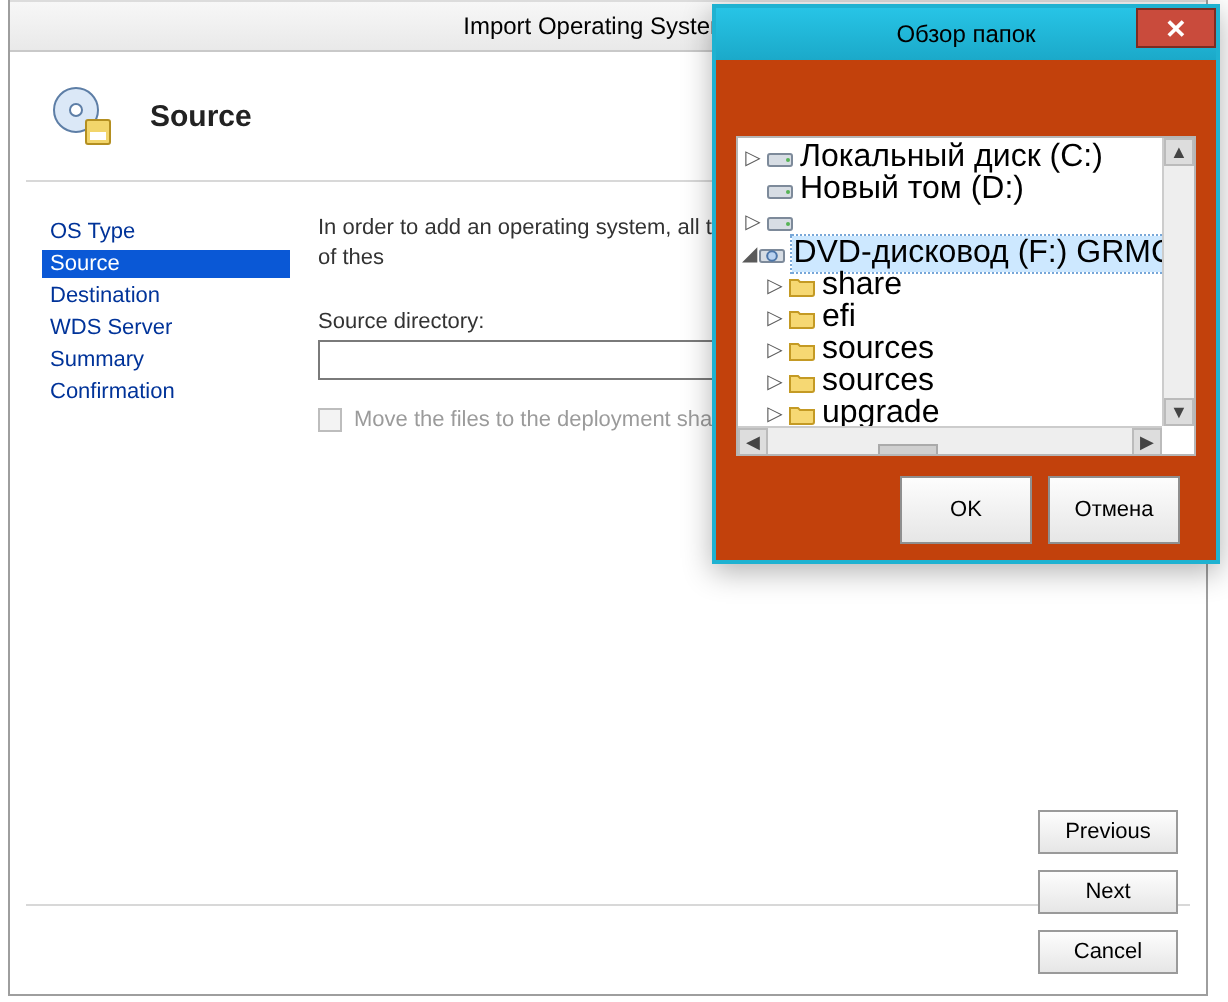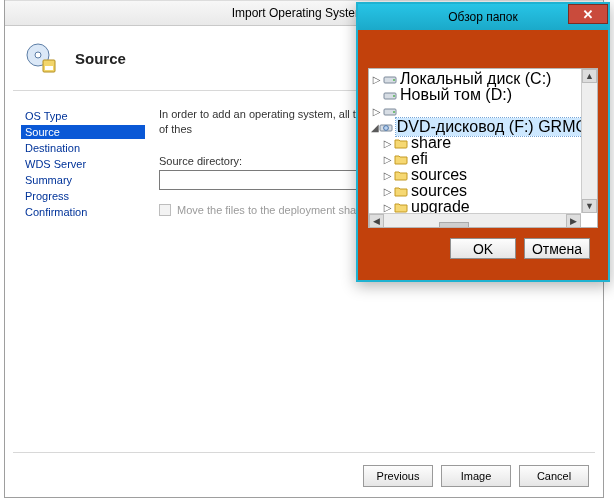--- a/index.html
+++ b/index.html
@@ -19,21 +19,21 @@
   .step { padding: 1px 4px; margin-bottom: 2px; color: #003399; cursor: default; }
   .step.selected { background: #0a58d6; color: #fff; }
 
   .content { flex:1; padding: 16px 14px 0 14px; color:#333; }
   .content .desc { margin-bottom: 18px; line-height: 1.35; }
   .field-label { margin-bottom: 3px; }
   .dir-input { width: 100%; height: 20px; border: 1px solid #7a7a7a; padding: 2px 4px; font-size: 11px; background:#fff; }
   .move-row { margin-top: 14px; color: #9b9b9b; display:flex; align-items:center; gap:6px; }
   .chk { width:12px; height:12px; border:1px solid #bdbdbd; background:#f3f3f3; }
 
-  .wizard-footer { position:absolute; bottom: 10px; right: 14px; display:flex; gap:8px; }
+  .wizard-footer { position:absolute; bottom: 10px; right: 14px; display:flex; gap:8px;flex-direction:column; }
   .btn { min-width: 70px; height: 22px; font-size: 11px; background: linear-gradient(#fdfdfd,#e6e6e6); border:1px solid #9a9a9a; cursor:pointer; }
   .foot-sep { position:absolute; bottom:44px; left:8px; right:8px; height:1px; background:#d8d8d8; }
 
   
   .dialog { position:absolute; left: 356px; top: 2px; width: 254px; height: 280px; border: 2px solid #1fb2d1; background:#c2410c; box-shadow: 0 4px 14px rgba(0,0,0,.3); }
   .dlg-title { height: 26px; background: linear-gradient(#27c4e6,#1ba9c9); display:flex; align-items:center; justify-content:center; color:#000; font-size:12px; position:relative; }
   .dlg-close { position:absolute; right:0; top:0; width:40px; height:20px; background:#c94b3c; color:#fff; display:flex; align-items:center; justify-content:center; font-weight:bold; border:1px solid #7c2c22; cursor:pointer; font-size:13px; }
   .dlg-body { padding: 38px 10px 8px 10px; }
   .tree { border:1px solid #b6b6b6; height:160px; overflow:hidden; position:relative; background:#fff; }
   .tree-inner { padding: 2px 0; }
@@ -46,21 +46,21 @@
   .depth1 { padding-left: 13px; }
   .tree-hscroll { position:absolute; bottom:0; left:0; right:16px; height:14px; background:#eee; border-top:1px solid #ccc; display:flex; align-items:center; }
   .tree-hscroll .ar { width:15px; height:14px; background:#ddd; display:flex; align-items:center; justify-content:center; font-size:9px; color:#444; border:1px solid #bbb; cursor:pointer; }
   .tree-hscroll .track { flex:1; position:relative; }
   .tree-hscroll .thumb { position:absolute; left:30%; width:30px; height:10px; top:1px; background:#cfcfcf; border:1px solid #aaa; }
   .tree-vscroll { position:absolute; right:0; top:0; bottom:14px; width:16px; background:#eee; border-left:1px solid #ccc; }
   .tree-vscroll .ar { height:14px; background:#ddd; display:flex; align-items:center; justify-content:center; font-size:9px; color:#444; border:1px solid #bbb; cursor:pointer;}
   .tree-vscroll .ar.bot { position:absolute; bottom:0; left:0; right:0; }
 
   .dlg-buttons { display:flex; justify-content:flex-end; gap:8px; padding: 10px 8px 0 0; }
-  .btn2 { min-width: 66px; height:21px; font-size:14px; background:linear-gradient(#fdfdfd,#e6e6e6); border:1px solid #8f8f8f; cursor:pointer; }
+  .btn2 { min-width: 66px; height:34px; font-size:11px; background:linear-gradient(#fdfdfd,#e6e6e6); border:1px solid #8f8f8f; cursor:pointer; }
 
   svg { display:block; }
 </style>
 </head>
 <body>
 
 <div class="wizard">
   <div class="wizard-bar">
     <span>Import Operating System V</span>
   </div>
@@ -78,38 +78,37 @@
   </div>
   <div class="sep"></div>
 
   <div class="wizard-body">
     <div class="steps" id="steps">
         <div class="step">OS Type</div>
         <div class="step selected">Source</div>
         <div class="step">Destination</div>
         <div class="step">WDS Server</div>
         <div class="step">Summary</div>
-        <div class="step">Progress</div>
         <div class="step">Confirmation</div>
       </div>
     <div class="content">
       <div class="desc">In order to add an operating system, all the files deployment share.  Specify the location of thes</div>
       <div class="field-label">Source directory:</div>
       <input class="dir-input" value="" style="">
       <div class="move-row">
         <span class="chk"></span>
         <span>Move the files to the deployment share inst</span>
       </div>
     </div>
   </div>
 
   <div class="foot-sep"></div>
   <div class="wizard-footer">
     <button class="btn">Previous</button>
-    <button class="btn">Image</button>
+    <button class="btn">Next</button>
     <button class="btn">Cancel</button>
   </div>
 </div>
 
 <div class="dialog">
   <div class="dlg-title">
     <span>Обзор папок</span>
     <span class="dlg-close">
       <span>✕</span>
     </span>

